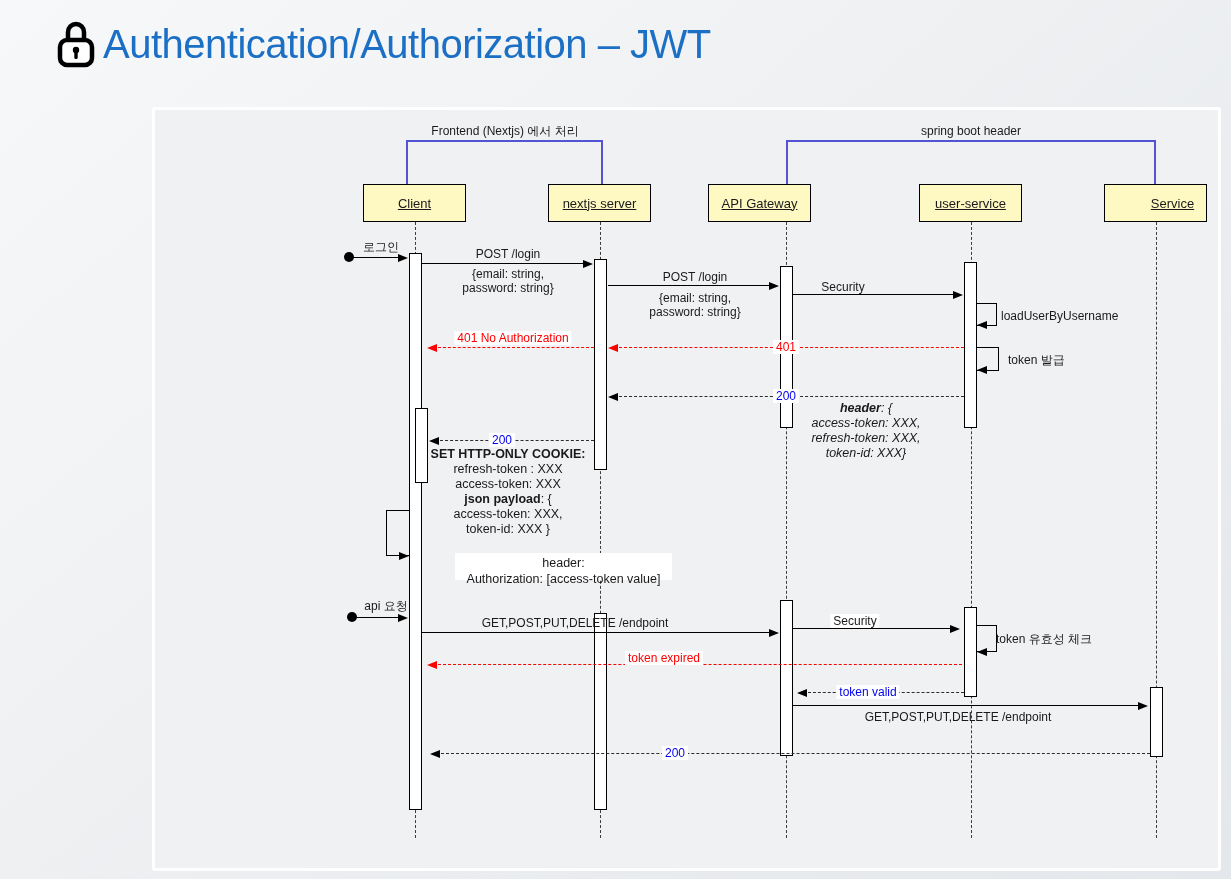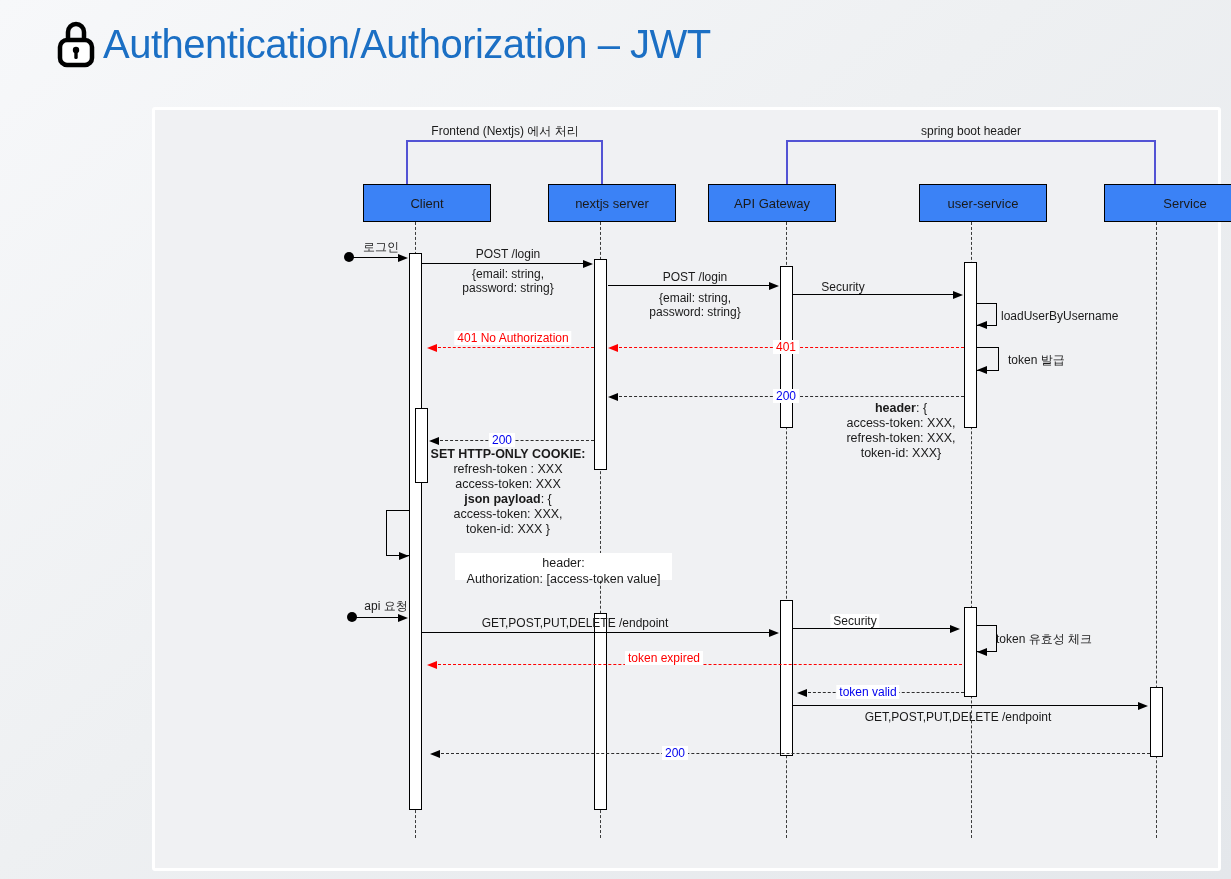--- a/index.html
+++ b/index.html
@@ -11,23 +11,23 @@
   }
   .page{position:relative;width:1231px;height:879px;}
   
   .titlebar{position:absolute;left:57px;top:18px;display:flex;align-items:center;gap:8px;}
   .title{font-size:40px;font-weight:400;color:#1b6fc4;letter-spacing:-.5px;line-height:52px;}
   
   .panel{position:absolute;left:152px;top:107px;width:1063px;height:758px;
     border:3px solid #ffffff;border-radius:3px;background:#f0f1f3;}
   
   .ll{position:absolute;width:0;border-left:1.5px dashed #3c3c3c;z-index:1;}
-  .pbox{position:absolute;width:128px;height:38px;background:#3b82f6;border:1.5px solid #000;
+  .pbox{position:absolute;width:103px;height:38px;background:#fef9c3;border:1.5px solid #000;
     box-sizing:border-box;display:flex;align-items:center;justify-content:center;
-    font-size:13px;z-index:3;}
+    font-size:13px;z-index:3;text-decoration:underline;}
   .bar{position:absolute;width:13px;background:#fff;border:1.4px solid #000;box-sizing:border-box;z-index:3;}
   .brk{position:absolute;z-index:2;}
   .brk.h{border-top:2px solid #5353d4;height:0;}
   .brk.v{border-left:2px solid #5353d4;width:0;}
   .ln{position:absolute;height:0;border-top:1.5px solid #000;z-index:4;}
   .lnd{position:absolute;height:0;border-top:1.6px dashed #2e2e2e;z-index:4;}
   .lnr{position:absolute;height:0;border-top:1.6px dashed #ff0000;z-index:4;}
   .ahr,.ahl{position:absolute;width:0;height:0;z-index:5;
     border-top:4px solid transparent;border-bottom:4px solid transparent;}
   .ahr{border-left:10px solid #000;}
@@ -142,21 +142,21 @@
   <div class="lab c wbg red" style="left:513px;top:331px;">401 No Authorization</div>
 
   <div class="loop rt" style="left:977px;top:347px;width:22px;height:24px;"></div>
   <div class="ahl" style="left:977px;top:366px;"></div>
   <div class="lab" style="left:1008px;top:353px;">token 발급</div>
 
   <div class="lnd" style="left:619px;top:396px;width:345px;"></div>
   <div class="ahl" style="left:608px;top:393px;"></div>
   <div class="lab c wbg blue" style="left:786px;top:389px;">200</div>
 
-  <div class="block" style="left:901px;top:401px;">
+  <div class="block" style="left:866px;top:401px;font-style:italic;">
     <div><span class="b">header</span><span>: {</span></div>
     <div>access-token: XXX,</div>
     <div>refresh-token: XXX,</div>
     <div>token-id: XXX}</div>
   </div>
 
   <div class="lnd" style="left:440px;top:440px;width:154px;"></div>
   <div class="ahl" style="left:429px;top:437px;"></div>
   <div class="lab c wbg blue" style="left:502px;top:433px;">200</div>
 

